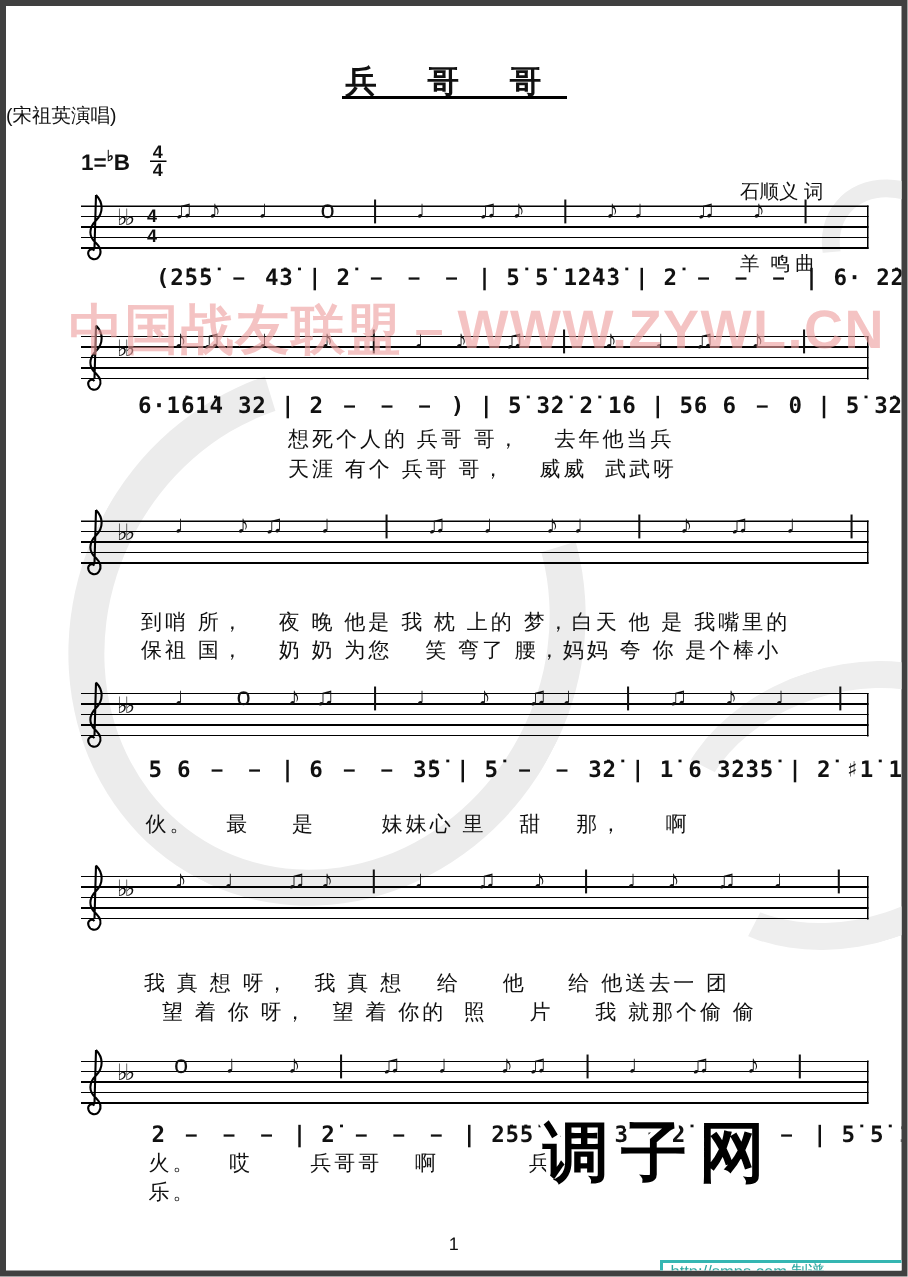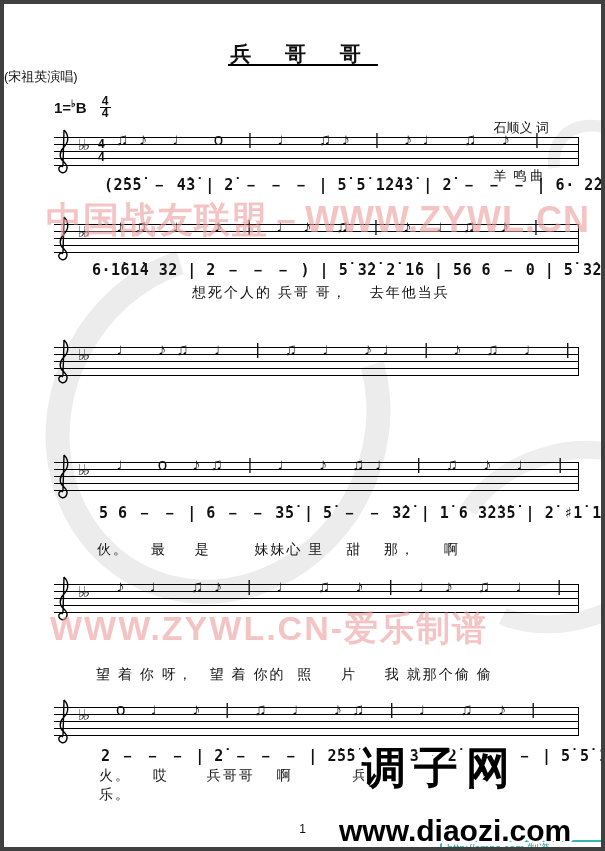--- a/index.html
+++ b/index.html
@@ -29,21 +29,21 @@
   .st1{top:133px}.st2{top:220px}.st3{top:343px}.st4{top:458px}.st5{top:580px}.st6{top:703px}
   
   .jianpu{font-family:"DejaVu Sans Mono",monospace;font-size:15px;font-weight:bold;letter-spacing:.5px;z-index:3;}
   .jp1{left:100px;top:172px}.jp2{left:88px;top:257px}.jp3{left:90px;top:381px}
   .jp4{left:95px;top:500px}.jp5{left:92px;top:623px}.jp6{left:97px;top:743px}
   
   .lyric{font-size:14px;letter-spacing:2px;z-index:3;}
   .l2a{left:188px;top:280px}.l2b{left:188px;top:300px}
   .l3a{left:90px;top:402px}.l3b{left:90px;top:421px}
   .l4a{left:93px;top:518px}.l4b{left:93px;top:537px}
-  .l5a{left:92px;top:643px}.l5b{left:92px;top:662px}
+  .l5a{left:92px;top:643px}.l5b{left:104px;top:662px}
   .l6a{left:95px;top:763px}.l6b{left:95px;top:782px}
   
   .wm{font-weight:bold;color:#ee9f9f;opacity:.62;white-space:nowrap;z-index:5;}
   .wm1{left:42px;top:192px;font-size:36px;letter-spacing:1px;}
   .wm2{left:46px;top:602px;font-size:34px;letter-spacing:2px;}
   .swirl{border-radius:50%;z-index:1;}
   .sw1{left:45px;top:235px;width:290px;height:320px;border:24px solid #ececec;border-top-color:transparent;transform:rotate(28deg);}
   .sw2{left:440px;top:440px;width:210px;height:150px;border:18px solid #eeeeee;border-left-color:transparent;transform:rotate(-18deg);}
   .sw3{left:540px;top:120px;width:90px;height:70px;border:12px solid #ededed;border-bottom-color:transparent;transform:rotate(40deg);}
   
@@ -73,80 +73,82 @@
   </div>
   <div class="abs keysig">
     <span>1=</span><sup>♭</sup><span>B</span>
     <span class="frac">
       <span class="top" style="display:block">4</span>
       <span style="display:block">4</span>
     </span>
   </div>
 
   <div class="abs wm wm1">中国战友联盟－WWW.ZYWL.CN</div>
-  <div class="abs wm wm2">WWW.ZYWL.CN-爱乐制谱</div>
 
   <div class="abs staff st1">
     <svg class="clef" width="20" height="46" viewBox="0 0 20 46">
       <path d="M10 1 C15 6 15 13 10 18 C5 23 5 29 10 33 C13 36 14 39 12 42 C10 45 6 44 5 41 C4 38 7 36 9 38 M10 1 L9 36" fill="none" stroke="#000" stroke-width="1.4"></path>
       </svg>
     <span class="flats">♭♭</span>
     <span class="tsig"><span>4</span><br><span>4</span></span>
     <span class="notes">♫♪ ♩ o | ♩ ♫♪ | ♪♩ ♫ ♪ |</span>
   </div>
   <div class="abs jianpu pre jp1">(2̇5̇5̇ － 4̇3̇ | 2̇ － － － | 5̇ 5̇ 1̇2̇4̇3̇ | 2̇ － － － | 6· 2̇2̇ 6 | 6 2̇ 2̇2̇ 6 |</div>
 
   <div class="abs staff st2">
     <svg class="clef" width="20" height="46" viewBox="0 0 20 46">
       <path d="M10 1 C15 6 15 13 10 18 C5 23 5 29 10 33 C13 36 14 39 12 42 C10 45 6 44 5 41 C4 38 7 36 9 38 M10 1 L9 36" fill="none" stroke="#000" stroke-width="1.4"></path>
       </svg>
     <span class="flats">♭♭</span>
     <span class="notes">♪♫ ♩ ♪ | ♩♪ ♫ | ♪ ♩♫ ♪ |</span>
   </div>
   <div class="abs jianpu pre jp2">6·1̇61̇4 32 | 2 － － － ) | 5̇ 3̇2̇ 2̇ 1̇6 | 56 6 － 0 | 5̇ 3̇2̇ 2̇ 1̇6 |</div>
   <div class="abs lyric pre l2a">想死个人的 兵哥 哥，　 去年他当兵</div>
+  <div class="abs lyric pre l2b">天涯 有个 兵哥 哥，　 威威  武武呀</div>
 
   <div class="abs staff st3">
     <svg class="clef" width="20" height="46" viewBox="0 0 20 46">
       <path d="M10 1 C15 6 15 13 10 18 C5 23 5 29 10 33 C13 36 14 39 12 42 C10 45 6 44 5 41 C4 38 7 36 9 38 M10 1 L9 36" fill="none" stroke="#000" stroke-width="1.4"></path>
       </svg>
     <span class="flats">♭♭</span>
     <span class="notes">♩ ♪♫ ♩ | ♫ ♩ ♪♩ | ♪ ♫ ♩ |</span>
   </div>
+  <div class="abs lyric pre l3a">到哨 所，　 夜 晚 他是 我 枕 上的 梦，白天 他 是 我嘴里的</div>
+  <div class="abs lyric pre l3b">保祖 国，　 奶 奶 为您　 笑 弯了 腰，妈妈 夸 你 是个棒小</div>
 
   <div class="abs staff st4">
     <svg class="clef" width="20" height="46" viewBox="0 0 20 46">
       <path d="M10 1 C15 6 15 13 10 18 C5 23 5 29 10 33 C13 36 14 39 12 42 C10 45 6 44 5 41 C4 38 7 36 9 38 M10 1 L9 36" fill="none" stroke="#000" stroke-width="1.4"></path>
       </svg>
     <span class="flats">♭♭</span>
     <span class="notes">♩ o ♪♫ | ♩ ♪ ♫♩ | ♫ ♪ ♩ |</span>
   </div>
   <div class="abs jianpu pre jp4">5 6 － － | 6 － － 3̇5̇ | 5̇ － － 3̇2̇ | 1̇ 6 3̇2̇3̇5̇ | 2̇ ♯1̇ 1̇ 2̇2̇ ♯1̇6 |</div>
   <div class="abs lyric pre l4b">伙。　 最　  是　　  妹妹心 里　 甜　 那，　  啊</div>
 
   <div class="abs staff st5">
     <svg class="clef" width="20" height="46" viewBox="0 0 20 46">
       <path d="M10 1 C15 6 15 13 10 18 C5 23 5 29 10 33 C13 36 14 39 12 42 C10 45 6 44 5 41 C4 38 7 36 9 38 M10 1 L9 36" fill="none" stroke="#000" stroke-width="1.4"></path>
       </svg>
     <span class="flats">♭♭</span>
     <span class="notes">♪ ♩ ♫♪ | ♩ ♫ ♪ | ♩♪ ♫ ♩ |</span>
   </div>
+  <div class="abs lyric pre l5a">我 真 想 呀，　我 真 想　 给　  他　  给 他送去一 团</div>
   <div class="abs lyric pre l5b">望 着 你 呀，　望 着 你的  照　  片　  我 就那个偷 偷</div>
 
   <div class="abs staff st6">
     <svg class="clef" width="20" height="46" viewBox="0 0 20 46">
       <path d="M10 1 C15 6 15 13 10 18 C5 23 5 29 10 33 C13 36 14 39 12 42 C10 45 6 44 5 41 C4 38 7 36 9 38 M10 1 L9 36" fill="none" stroke="#000" stroke-width="1.4"></path>
       </svg>
     <span class="flats">♭♭</span>
     <span class="notes">o ♩ ♪ | ♫ ♩ ♪♫ | ♩ ♫ ♪ |</span>
   </div>
   <div class="abs jianpu pre jp6">2 － － － | 2̇ － － － | 2̇5̇5̇ － 4̇ 3̇ | 2̇ － － － | 5̇ 5̇ 1̇·2̇4̇3̇ |</div>
   <div class="abs lyric pre l6a">火。　 哎　　 兵哥哥　 啊　　　  兵哥</div>
   <div class="abs lyric pre l6b">乐。</div>
 
   <div class="abs pageno">1</div>
   <div class="abs outline site-name">调子网</div>
-  <div class="abs outline site-url">www.diaozi.com</div>
   <div class="abs smps-box">
     <span>http://smps.com 制谱</span>
   </div>
 
 </div>
 
 </body></html>

